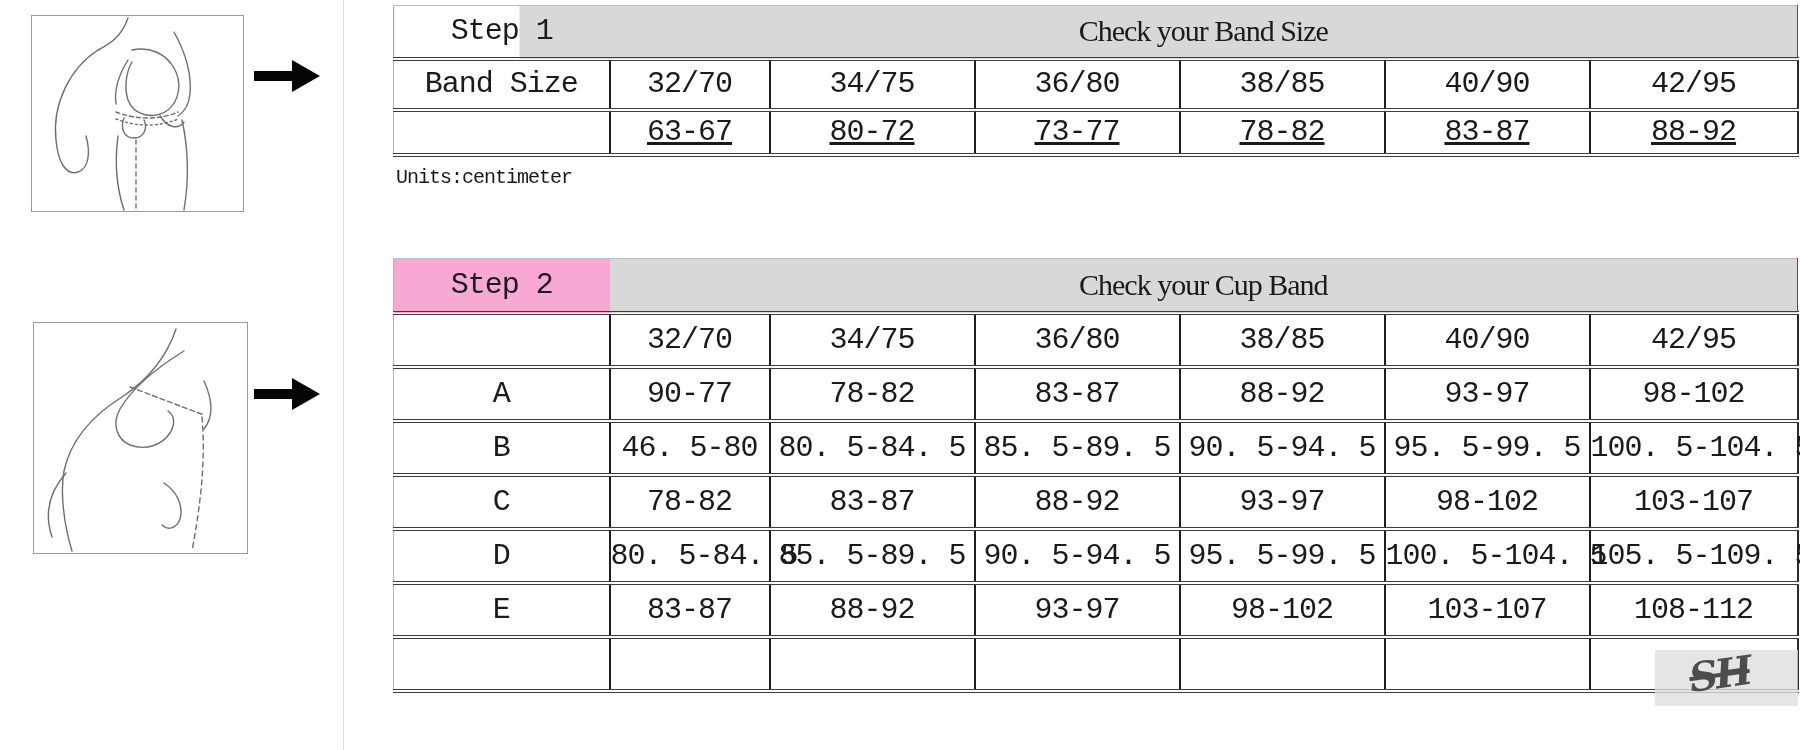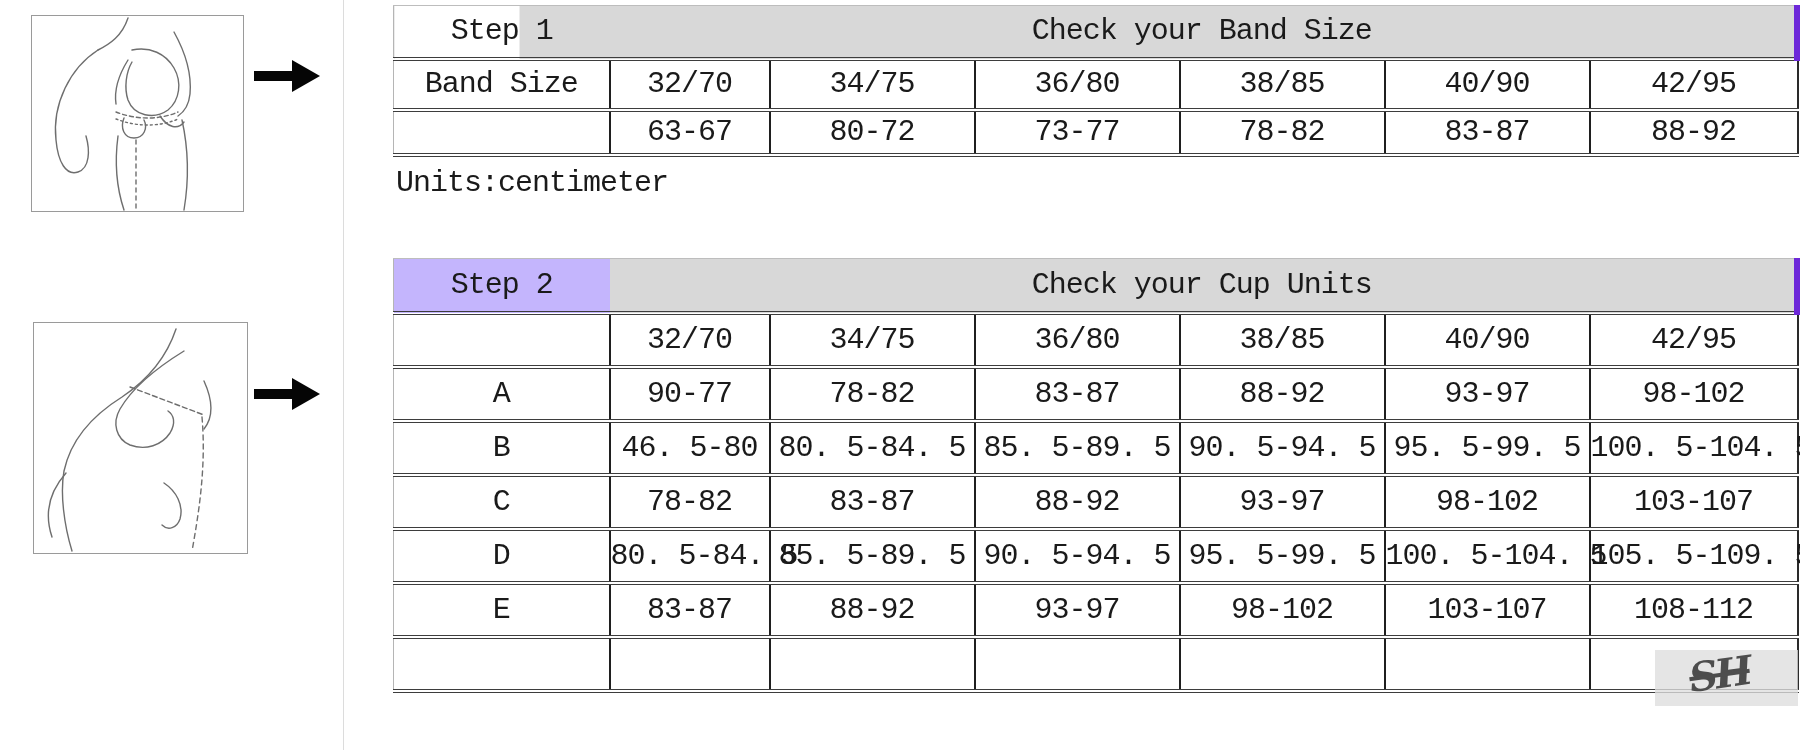--- a/index.html
+++ b/index.html
@@ -19,30 +19,30 @@
   table.t{position:absolute;left:393px;border-collapse:collapse;table-layout:fixed;
           width:1404px;font-size:30px;letter-spacing:-1px;}
   .t1{top:5px;}
   .t2{top:258px;}
   .t td{padding:0;text-align:center;vertical-align:middle;white-space:nowrap;
         border-left:2px solid #1f1f1f;border-bottom:4px double #3d3d3d;overflow:visible;}
   .t td:first-child{border-left:1px solid #b5b5b5;}
   .t td:last-child{border-right:2px solid #2a2a2a;}
   .t tr.r-step td{border-left:none;border-top:1px solid #bdbdbd;}
   .t tr.r-step td:first-child{border-left:1px solid #b5b5b5;}
-  .t tr.r-step td:last-child{border-right:7px solid #6d28d9;}
+  .t tr.r-step td:last-child{border-right:1px solid #6d28d9;font-family:Liberation Serif, serif;}
   .t1 tr:nth-child(1){height:53px;padding-left:36px;}
   .t1 tr:nth-child(2){height:51px;}
-  .t1 tr:nth-child(3){height:45px;}
+  .t1 tr:nth-child(3){height:45px;text-decoration:underline;}
   .t2 tr{height:54px;}
   .title-cell{background:#d8d8d8;}
   .step-cell-grad{background:linear-gradient(90deg,#ffffff 0px,#ffffff 125px,#d8d8d8 125px,#d8d8d8 100%);}
-  .step-cell-white{background:#c4b5fd;}
-
-  .units{position:absolute;left:396px;top:166px;font-size:30px;letter-spacing:-1px;}
+  .step-cell-white{background:#f9a8d4;}
+
+  .units{position:absolute;left:396px;top:166px;font-size:20px;letter-spacing:-1px;}
 
   .wm-cell{position:relative;margin-left:12px;}
   .wm-patch{position:absolute;left:1655px;top:650px;width:143px;height:56px;
             background:rgba(222,222,222,0.78);}
   .wm-sig{position:absolute;left:34px;top:0px;font-family:"DejaVu Serif",serif;
           font-style:italic;font-weight:bold;font-size:40px;color:#4d4d4d;
           transform:rotate(-8deg);text-decoration:line-through;letter-spacing:-3px;}
 </style>
 </head>
 <body>
@@ -134,21 +134,21 @@
         <col style="width:160px">
         <col style="width:205px">
         <col style="width:205px">
       <col style="width:205px">
         <col style="width:205px">
         <col style="width:208px">
     </colgroup>
     <tbody>
         <tr class="r-step">
       <td class="step-cell-white">Step 2</td>
-      <td class="title-cell" colspan="6">Check your Cup Units</td>
+      <td class="title-cell" colspan="6">Check your Cup Band</td>
     </tr>
     <tr>
       <td></td>
       <td>32/70</td>
       <td>34/75</td>
       <td>36/80</td>
       <td>38/85</td>
       <td>40/90</td>
       <td>42/95</td>
     </tr>

